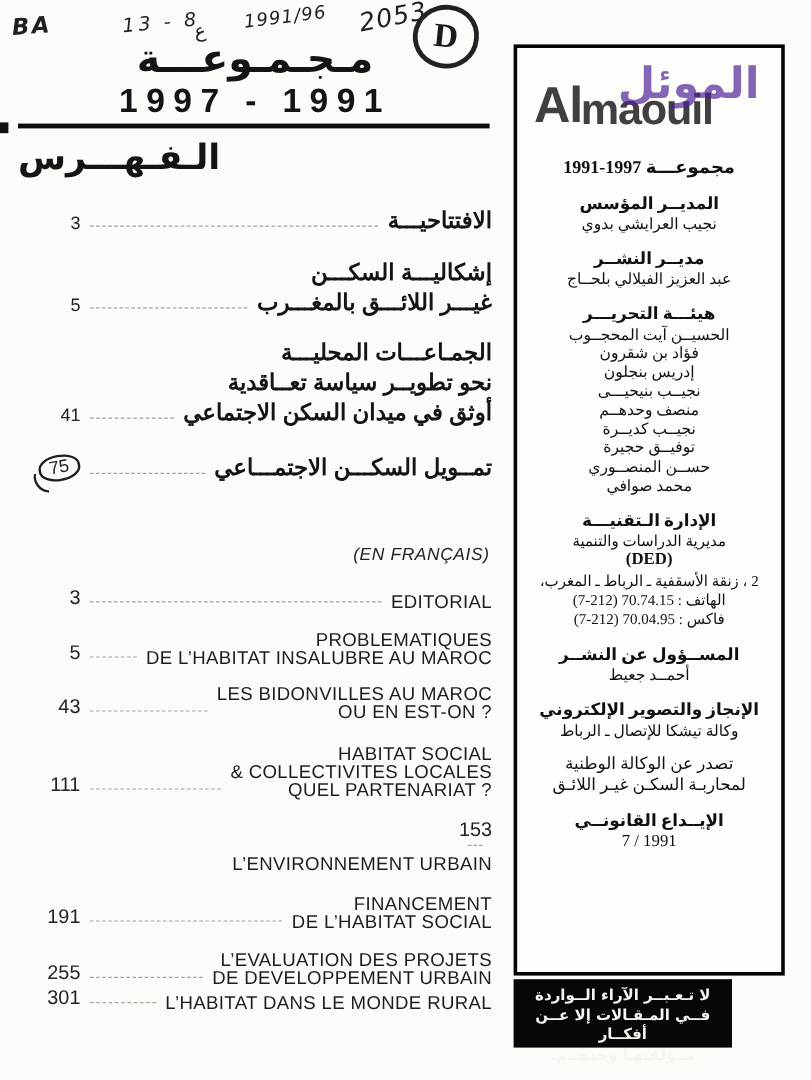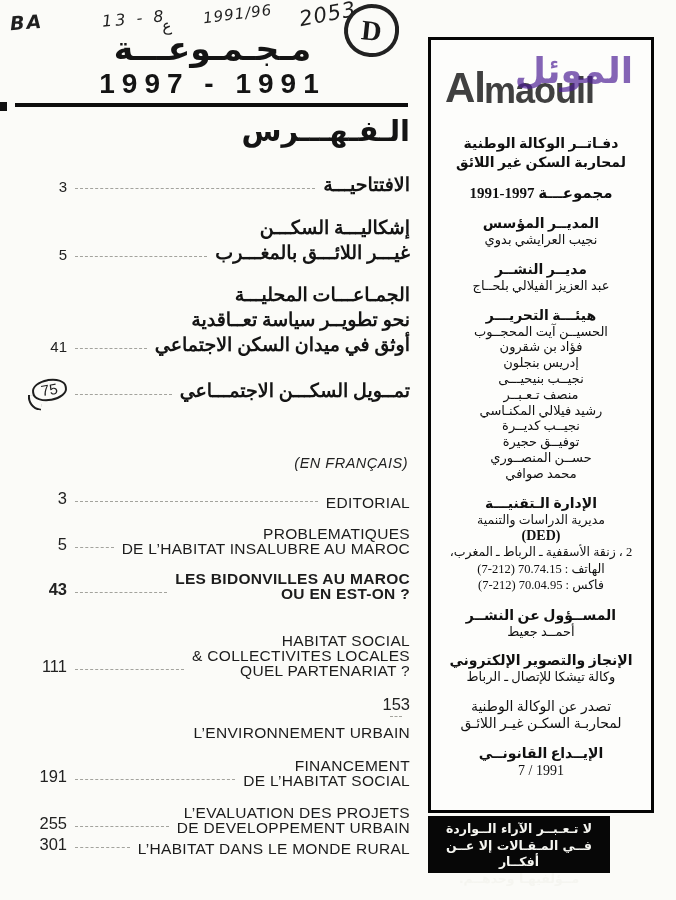--- a/index.html
+++ b/index.html
@@ -20,32 +20,32 @@
            display:flex; align-items:center; justify-content:center;
            font-family:"Liberation Serif",serif; font-weight:bold; font-size:28px;
            transform:rotate(6deg); color:#1b1b1b; background:transparent; }
 
   
   .masthead { position:absolute; left:15px; top:30px; width:395px; text-align:center; }
   .mast-ar { font-family:"DejaVu Sans",sans-serif; font-weight:bold; font-size:33px; line-height:38px; direction:rtl; letter-spacing:1px;}
   .mast-years { font-weight:bold; font-size:28px; line-height:32px; letter-spacing:7px; }
   .rule { position:absolute; left:15px; top:103px; width:393px; height:4px; background:#0d0d0d; }
   .edge-tick { position:absolute; left:0; top:102px; width:7px; height:9px; background:#111; }
-  .toc-heading { position:absolute; left:15px; top:114px; width:395px; text-align:right;
+  .toc-heading { position:absolute; left:15px; top:114px; width:395px; text-align:left;
                  font-family:"DejaVu Sans",sans-serif; font-weight:bold; font-size:29px; direction:rtl; letter-spacing:2px;}
 
   
   .toc-ar { position:absolute; left:15px; top:172px; width:395px; }
   .toc-fr { position:absolute; left:15px; top:455px; width:395px; }
   .entry { display:flex; align-items:flex-end; }
   .pg { flex:none; width:52px; text-align:right; font-size:15px; color:#222; padding-bottom:2px; }
   .leader { flex:1 1 auto; border-bottom:1.5px dashed #a3a39d; margin:0 8px 8px 8px; height:1px; min-width:12px;}
   .titles { flex:none; text-align:right; }
   .tline { display:block; }
-  .ar .titles { direction:rtl; font-family:Liberation Serif, serif; font-weight:bold; font-size:19px; line-height:25px; }
+  .ar .titles { direction:rtl; font-family:Liberation Sans, sans-serif; font-weight:bold; font-size:19px; line-height:25px; }
   .fr .titles { font-size:15.5px; line-height:15px; letter-spacing:.3px; color:#1c1c1c; }
   .fr .pg { font-size:16.5px; }
   .fr-label { text-align:right; font-style:italic; font-size:14.5px; letter-spacing:.5px; color:#222; margin-bottom:18px; padding-right:2px;}
   .circle75 { display:inline-block; position:relative; border:2px solid #1e1e1e; border-radius:50% / 46%;
               padding:0 7px 1px 7px; transform:rotate(-10deg); font-size:15px; }
   .circle75::after { content:""; position:absolute; left:-9px; bottom:-8px; width:13px; height:12px;
               border-bottom:2px solid #1e1e1e; border-left:2px solid #1e1e1e;
               border-bottom-left-radius:14px; transform:rotate(18deg); }
 
   
@@ -137,21 +137,21 @@
         </span>
     </div>
     <div class="entry fr" style="margin-bottom:15px;">
       <span class="pg">5</span>
       <span class="leader"></span>
       <span class="titles">
         <span class="tline">PROBLEMATIQUES</span>
         <span class="tline">DE L’HABITAT INSALUBRE AU MAROC</span>
       </span>
     </div>
-    <div class="entry fr" style="margin-bottom:32px;font-weight:bold;">
+    <div class="entry fr" style="margin-bottom:20px;">
       <span class="pg">43</span>
       <span class="leader"></span>
       <span class="titles">
         <span class="tline">LES BIDONVILLES AU MAROC</span>
         <span class="tline">OU EN EST-ON ?</span>
       </span>
     </div>
     <div class="entry fr" style="margin-bottom:17px;">
       <span class="pg">111</span>
       <span class="leader"></span>
@@ -192,41 +192,36 @@
         </span>
     </div>
   </div>
 
   <aside class="sidebar">
     <div class="logo">
       <span class="logo-ar">الموئل</span>
       <span class="logo-latin"><span class="logo-al">Al</span><span class="logo-rest">maouil</span></span>
     </div>
 
-    <div class="tagline">
-      <div>دفـاتــر الوكالة الوطنية</div>
-      <div>لمحاربة السكن غير اللائق</div>
-    </div>
 
     <div class="collection">مجموعـــة 1997-1991</div>
 
     <div class="s-head">المديــر المؤسس</div>
     <div class="s-line">نجيب العرايشي بدوي</div>
 
     <div class="s-head">مديــر النشــر</div>
     <div class="s-line">عبد العزيز الفيلالي بلحــاج</div>
 
     <div class="s-head">هيئـــة التحريـــر</div>
     <div>
       <div class="s-line">الحسيــن آيت المحجــوب</div>
       <div class="s-line">فؤاد بن شقرون</div>
       <div class="s-line">إدريس بنجلون</div>
       <div class="s-line">نجيــب بنيحيـــى</div>
-      <div class="s-line">منصف تـعـبــر</div>
-      <div class="s-line">رشيد فيلالي المكنـاسي</div>
+      <div class="s-line">منصف وحدهــم</div>
       <div class="s-line">نجيــب كديــرة</div>
       <div class="s-line">توفيــق حجيرة</div>
       <div class="s-line">حســن المنصــوري</div>
       <div class="s-line">محمد صوافي</div>
     </div>
 
     <div class="s-head">الإدارة الـتقنيـــة</div>
     <div class="tech-lines">
       <div class="s-line">مديرية الدراسات والتنمية</div>
       <div class="s-line">(DED)</div>

